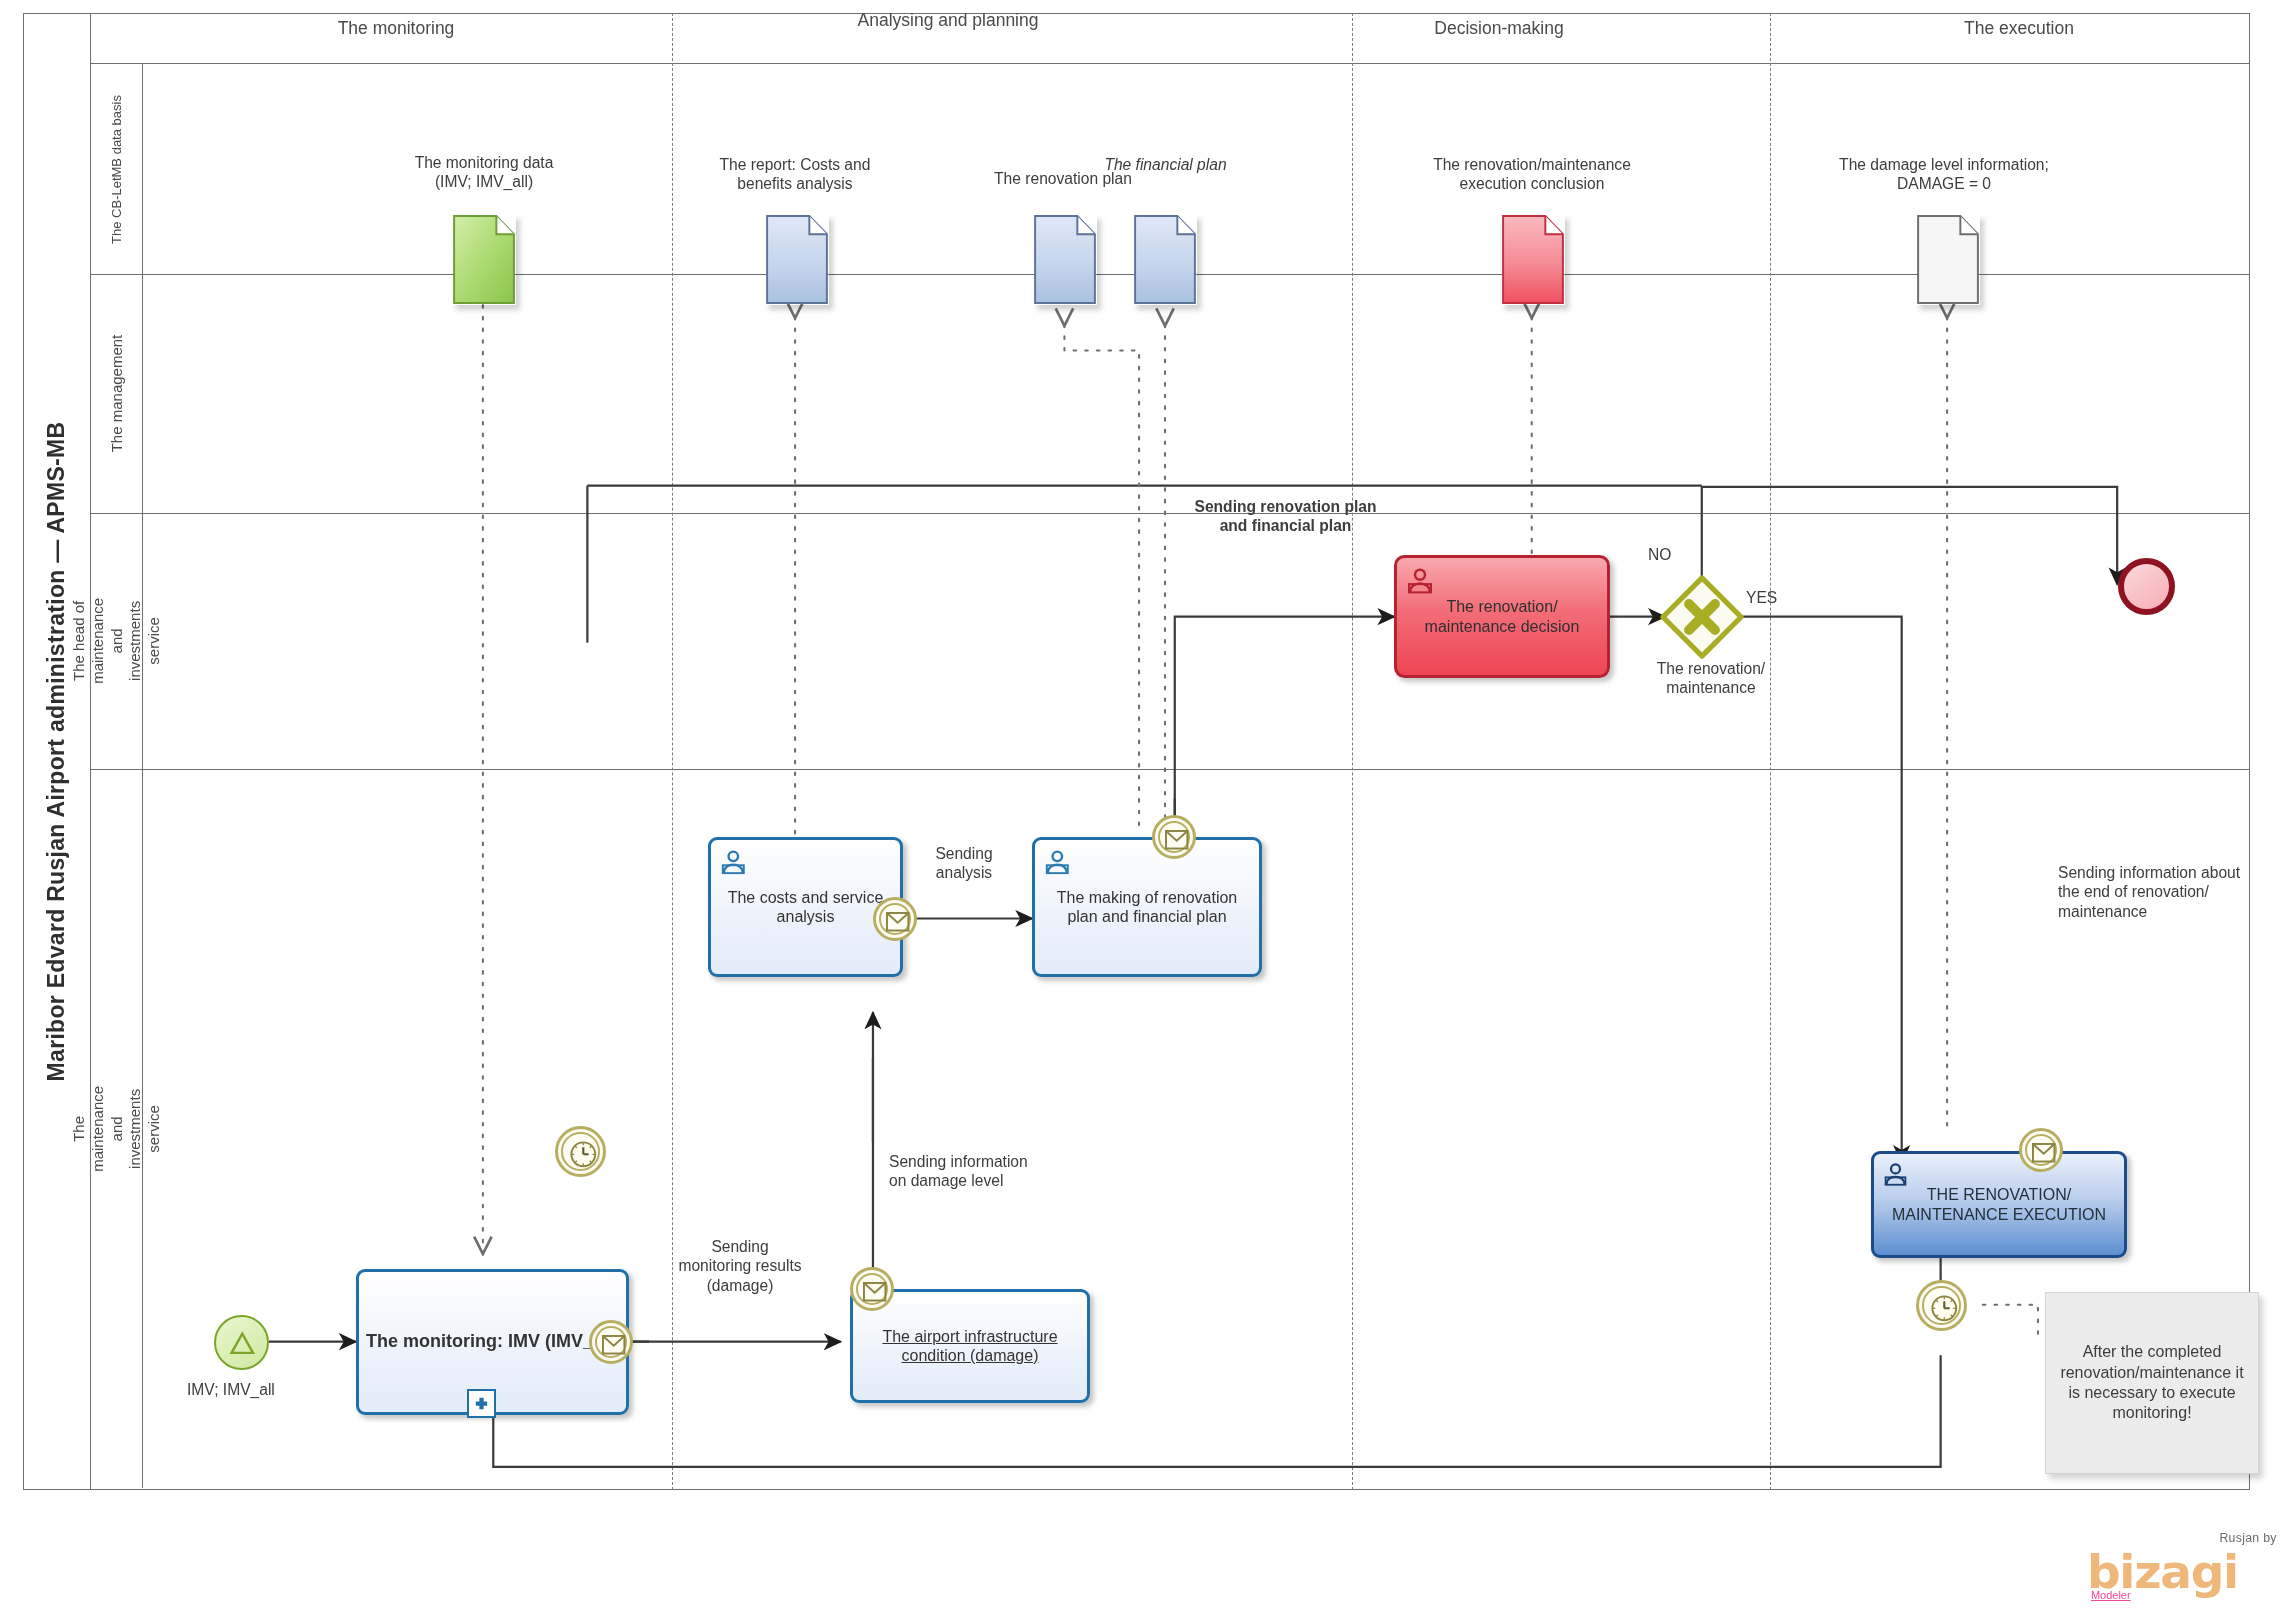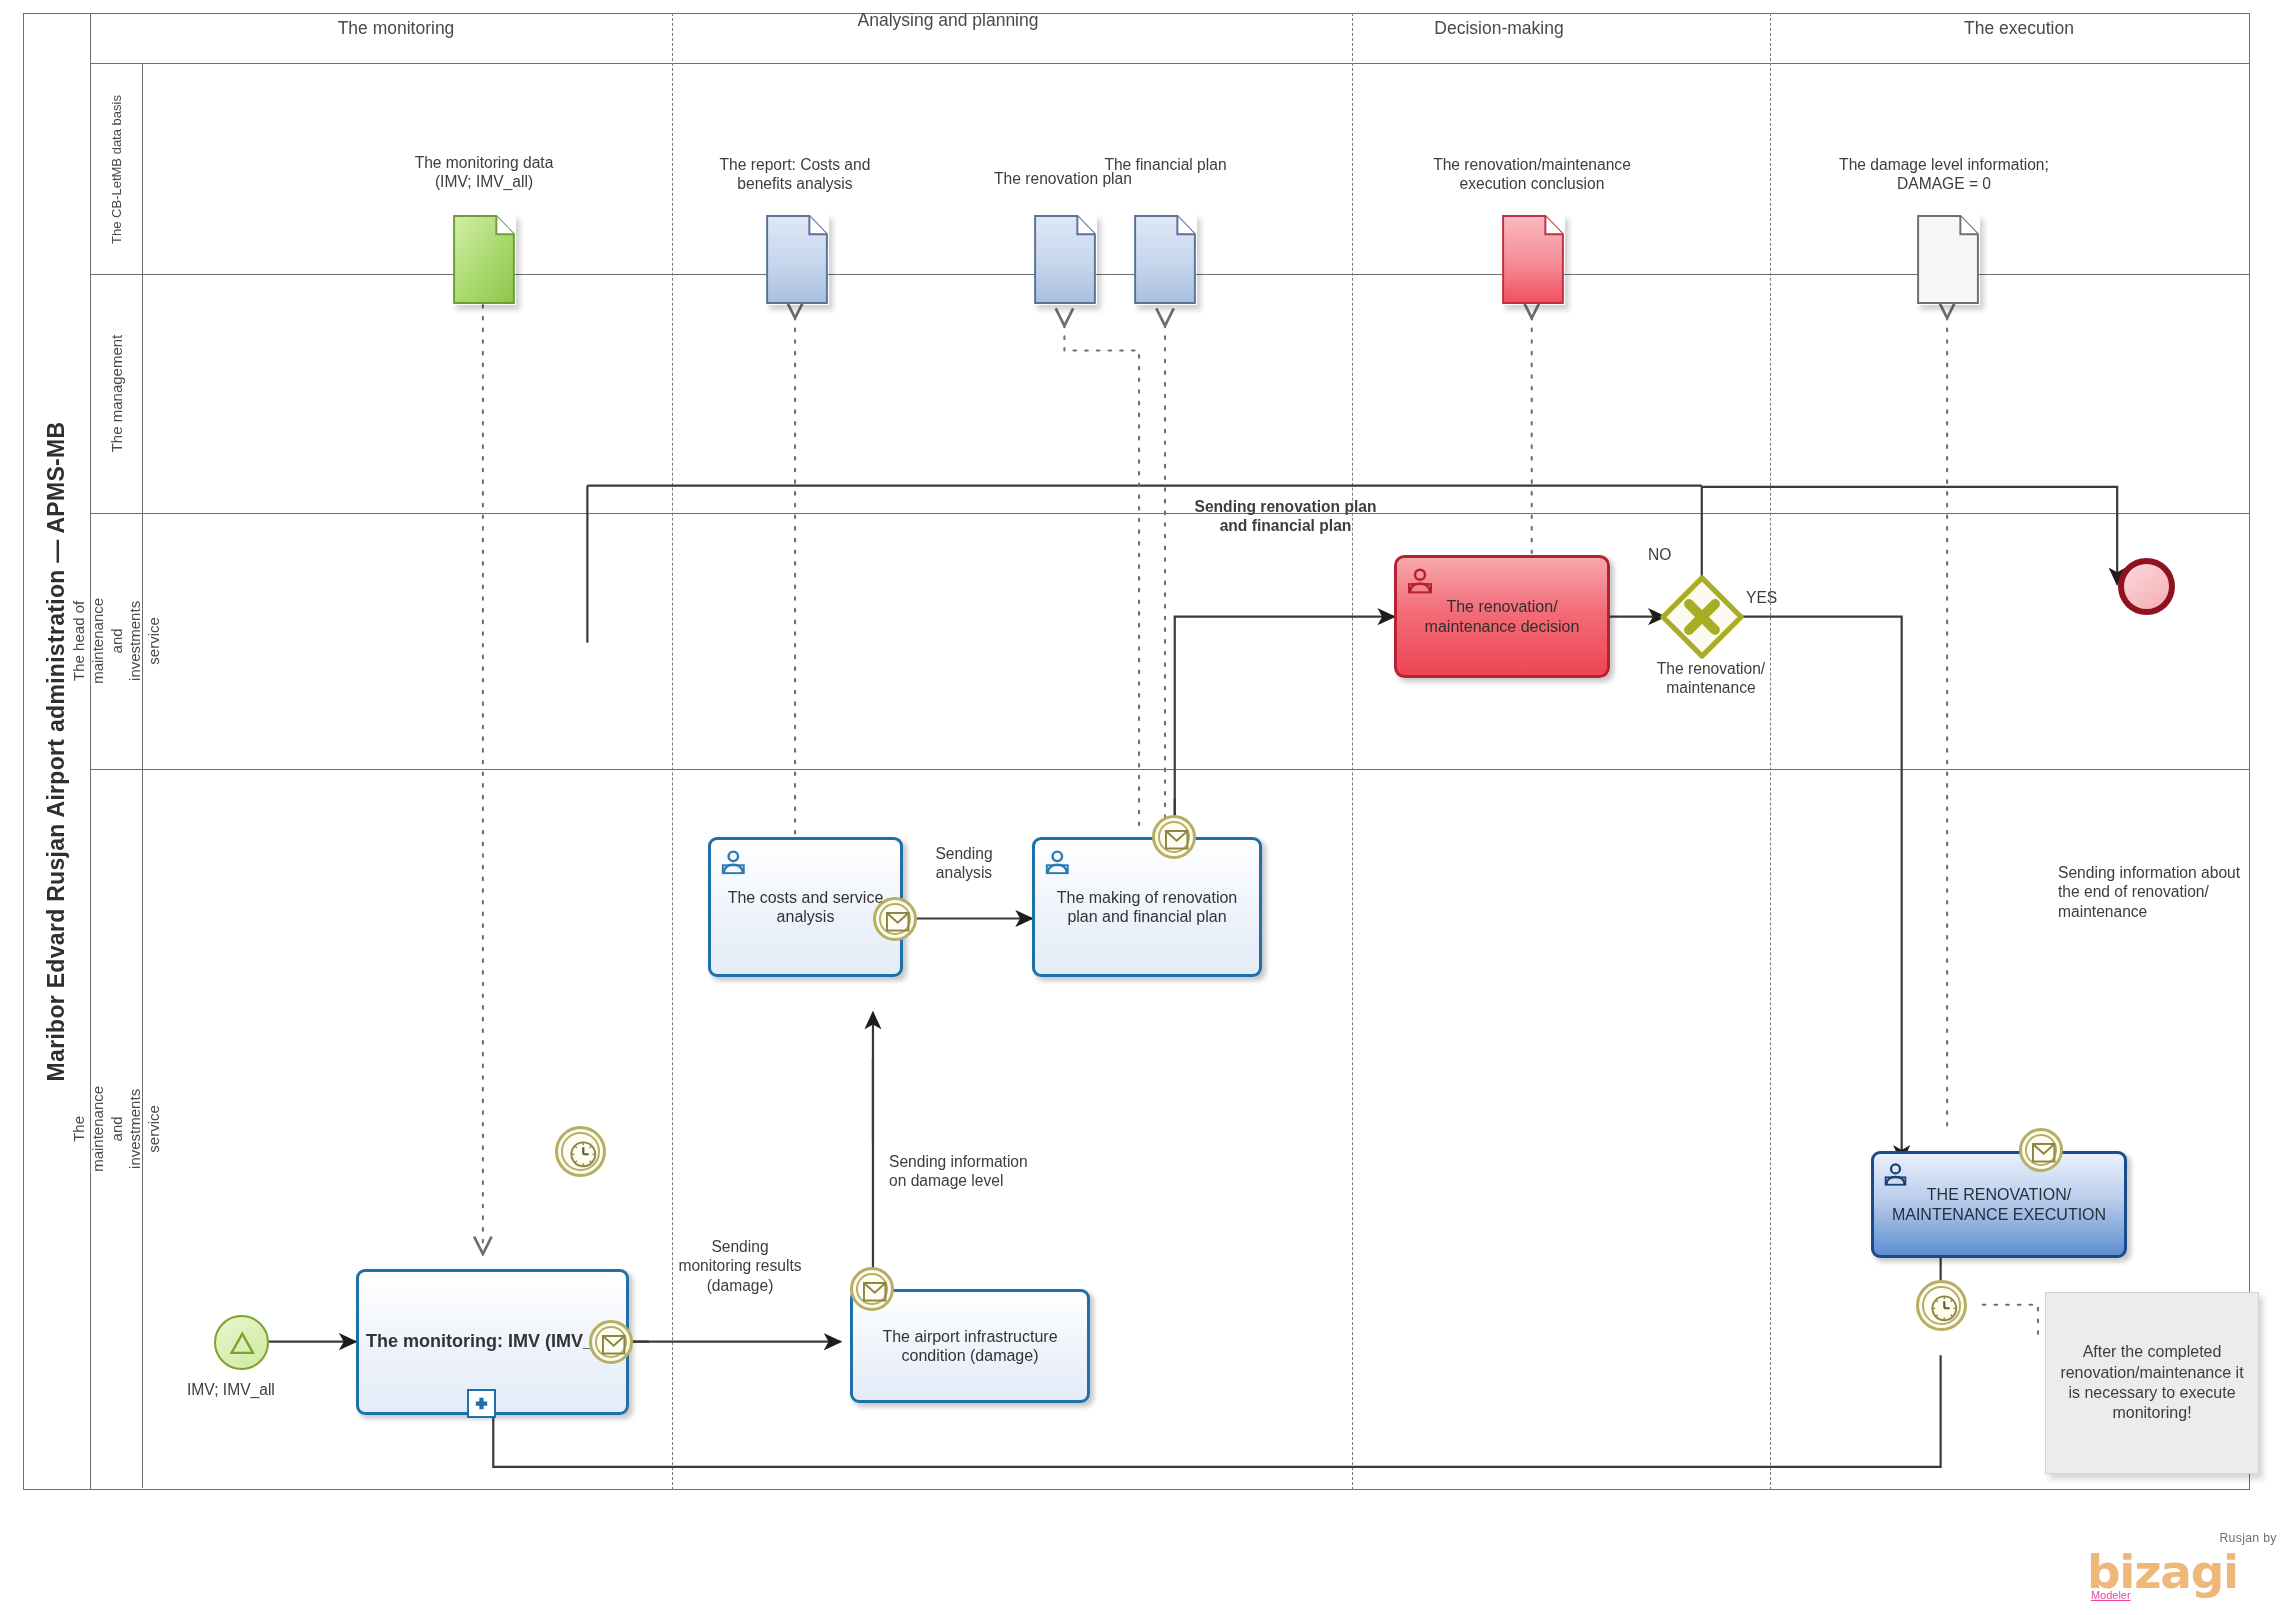--- a/index.html
+++ b/index.html
@@ -183,21 +183,21 @@
   <div class="doc-cap" style="left:993px;top:133px;width:140px;">
     The renovation plan
   </div>
   <div class="doc" style="left:1033px;top:214px;">
     <svg width="64" height="91" viewBox="0 0 98 140">
       <path d="M3,3 L68,3 L95,31 L95,137 L3,137 Z" fill="url(#gB)" stroke="#5b7299" stroke-width="3"></path>
       <path d="M68,3 L68,31 L95,31" fill="#ffffff" stroke="#5b7299" stroke-width="3"></path>
     </svg>
   </div>
 
-  <div class="doc-cap" style="left:1104px;top:119px;width:123px;">
+  <div class="doc-cap" style="left:1104px;top:119px;width:123px;font-style:italic;">
     The financial plan
   </div>
   <div class="doc" style="left:1133px;top:214px;">
     <svg width="64" height="91" viewBox="0 0 98 140">
       <path d="M3,3 L68,3 L95,31 L95,137 L3,137 Z" fill="url(#gB)" stroke="#5b7299" stroke-width="3"></path>
       <path d="M68,3 L68,31 L95,31" fill="#ffffff" stroke="#5b7299" stroke-width="3"></path>
     </svg>
   </div>
 
   <div class="doc-cap" style="left:1399px;top:119px;width:266px;">
@@ -320,21 +320,21 @@
     <div class="evt-int-in"></div>
     <svg class="abs" style="left:10.4px;top:12.3px;" width="23.4" height="19.5" viewBox="0 0 24 20">
       <rect x="1" y="1" width="22" height="18" fill="none" stroke="#8d8443" stroke-width="2"></rect>
       <path d="M1,1 L12,11 L23,1" fill="none" stroke="#8d8443" stroke-width="2"></path>
     </svg>
   </div>
 
   <div class="label c" style="left:675px;top:1237px;width:130px;">Sending monitoring results (damage)</div>
   <div class="label" style="left:889px;top:1152px;width:143px;">Sending information on damage level</div>
 
-  <div class="task task-blue" style="left:850px;top:1289px;width:240px;height:114px;">
+  <div class="task task-blue" style="left:850px;top:1289px;width:240px;height:114px;text-decoration:underline;">
     <span class="tl">The airport infrastructure condition (damage)</span>
   </div>
 
   <div class="evt evt-int" style="left:850px;top:1267px;width:44px;height:44px;">
     <div class="evt-int-in"></div>
     <svg class="abs" style="left:10.4px;top:12.3px;" width="23.4" height="19.5" viewBox="0 0 24 20">
       <rect x="1" y="1" width="22" height="18" fill="none" stroke="#8d8443" stroke-width="2"></rect>
       <path d="M1,1 L12,11 L23,1" fill="none" stroke="#8d8443" stroke-width="2"></path>
     </svg>
   </div>

